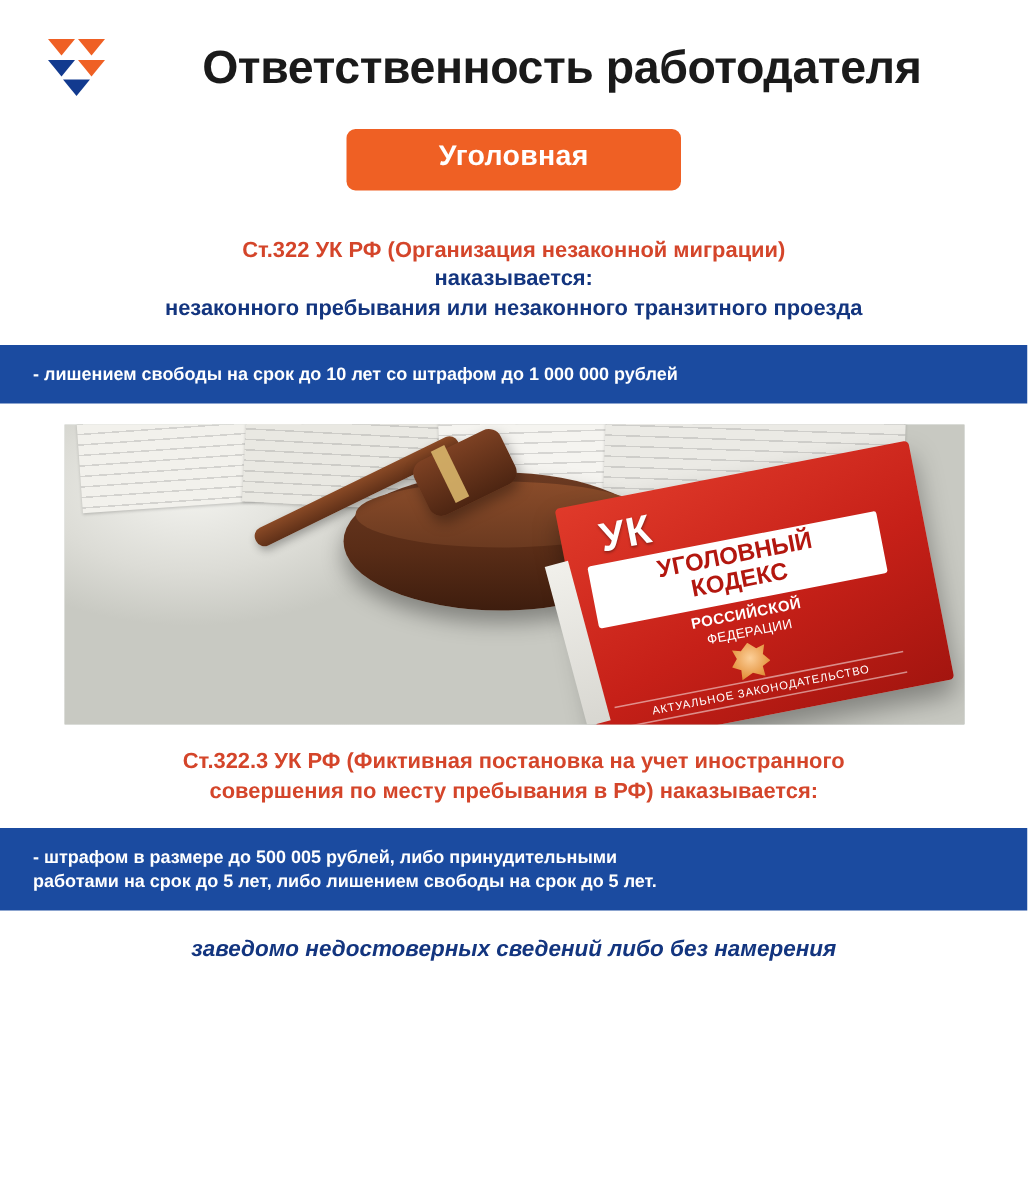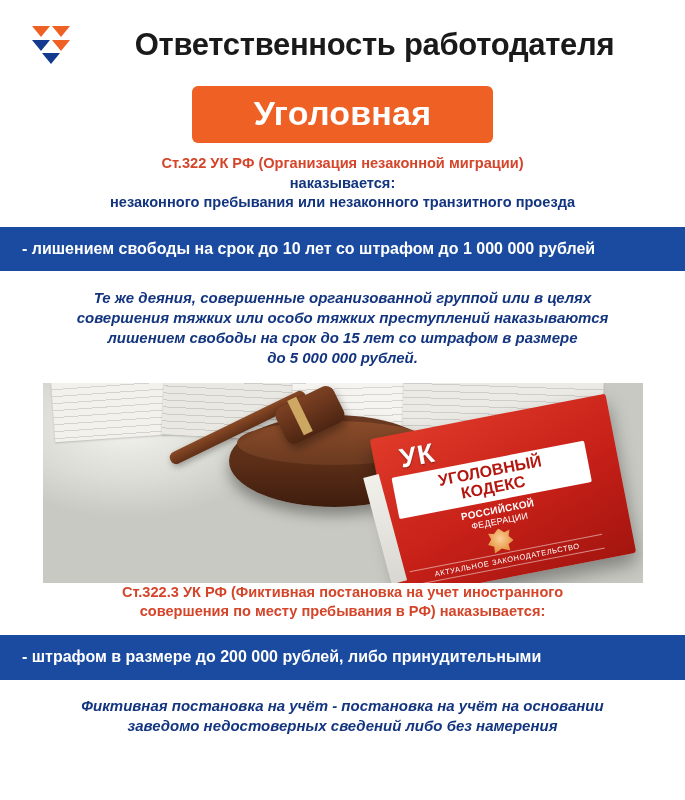--- a/index.html
+++ b/index.html
@@ -49,50 +49,50 @@
 
   
   .banner-wrap {
     display: flex;
     justify-content: center;
     margin-top: 10px;
   }
   .banner {
     background: #ef6024;
     color: #ffffff;
-    font-size: 34px;
+    font-size: 19px;
     font-weight: bold;
     padding: 9px 62px 11px 62px;
     border-radius: 6px;
     letter-spacing: 0.2px;
     line-height: 1.1;
   }
 
   
   .para {
     color: #13357f;
     font-weight: bold;
     text-align: center;
     font-size: 14.6px;
     line-height: 1.33;
     padding: 0 28px;
     box-sizing: border-box;
   }
   .para .accent { color: #d4452a; }
 
   .block-sec-322 {
-    margin-top: 11px;
+    margin-top: 31px;
   }
 
   
   .bluebar {
     background: #1b4ba0;
     color: #ffffff;
     font-weight: bold;
-    font-size: 16px;
+    font-size: 12px;
     line-height: 1.35;
     padding: 11px 20px 12px 22px;
     margin: 14px 0 0 0;
     box-sizing: border-box;
     text-align: left;
   }
 
   .block-italic {
     margin-top: 17px;
     font-style: italic;
@@ -246,21 +246,21 @@
     padding: 2px 0;
   }
   .book .ribbon {
     position: absolute;
     left: -10px; top: 36px;
     width: 16px; height: 110px;
     background: linear-gradient(180deg,#f1f0eb,#d8d7d1);
     transform: rotate(-4deg);
   }
 
-  .block-3223 { }
+  .block-3223 { margin-top: 16px; }
   .block-final { margin-top: 16px; font-style: italic; font-size: 15px; line-height: 1.34; }
 </style>
 </head>
 <body>
 
 <div class="page">
 
   <div class="header">
     <div class="logo">
       <svg width="56" height="46" viewBox="0 0 56 46" xmlns="http://www.w3.org/2000/svg">
@@ -285,26 +285,20 @@
     <div class="para">
       <div>наказывается:</div>
       <div>незаконного пребывания или незаконного транзитного проезда</div>
     </div>
   </div>
 
   <div class="bluebar">
     <div>- лишением свободы на срок до 10 лет со штрафом до 1 000 000 рублей</div>
   </div>
 
-  <div class="para block-italic">
-    <div>Те же деяния, совершенные организованной группой или в целях</div>
-    <div>совершения тяжких или особо тяжких преступлений наказываются</div>
-    <div>лишением свободы на срок до 15 лет со штрафом в размере</div>
-    <div>до 5 000 000 рублей.</div>
-  </div>
 
   <div class="photo-wrap">
     <div class="photo"></div>
     <div class="paper p1 lines"></div>
     <div class="paper p2 lines"></div>
     <div class="paper p3 lines"></div>
     <div class="paper p4 lines"></div>
     <div class="sound-block">
       <div class="rim"></div>
     </div>
@@ -327,22 +321,22 @@
       </div>
     </div>
   </div>
 
   <div class="para block-3223">
     <div class="accent">Ст.322.3 УК РФ (Фиктивная постановка на учет иностранного</div>
     <div class="accent">совершения по месту пребывания в РФ) наказывается:</div>
   </div>
 
   <div class="bluebar">
-    <div>- штрафом в размере до 200 000 рублей, либо принудительными</div>
+    <div>- штрафом в размере до 500 005 рублей, либо принудительными</div>
+    <div>работами на срок до 5 лет, либо лишением свободы на срок до 5 лет.</div>
   </div>
 
   <div class="para block-final">
-    <div>Фиктивная постановка на учёт - постановка на учёт на основании</div>
     <div>заведомо недостоверных сведений либо без намерения</div>
 
   </div>
 
 </div>
 
 </body></html>

